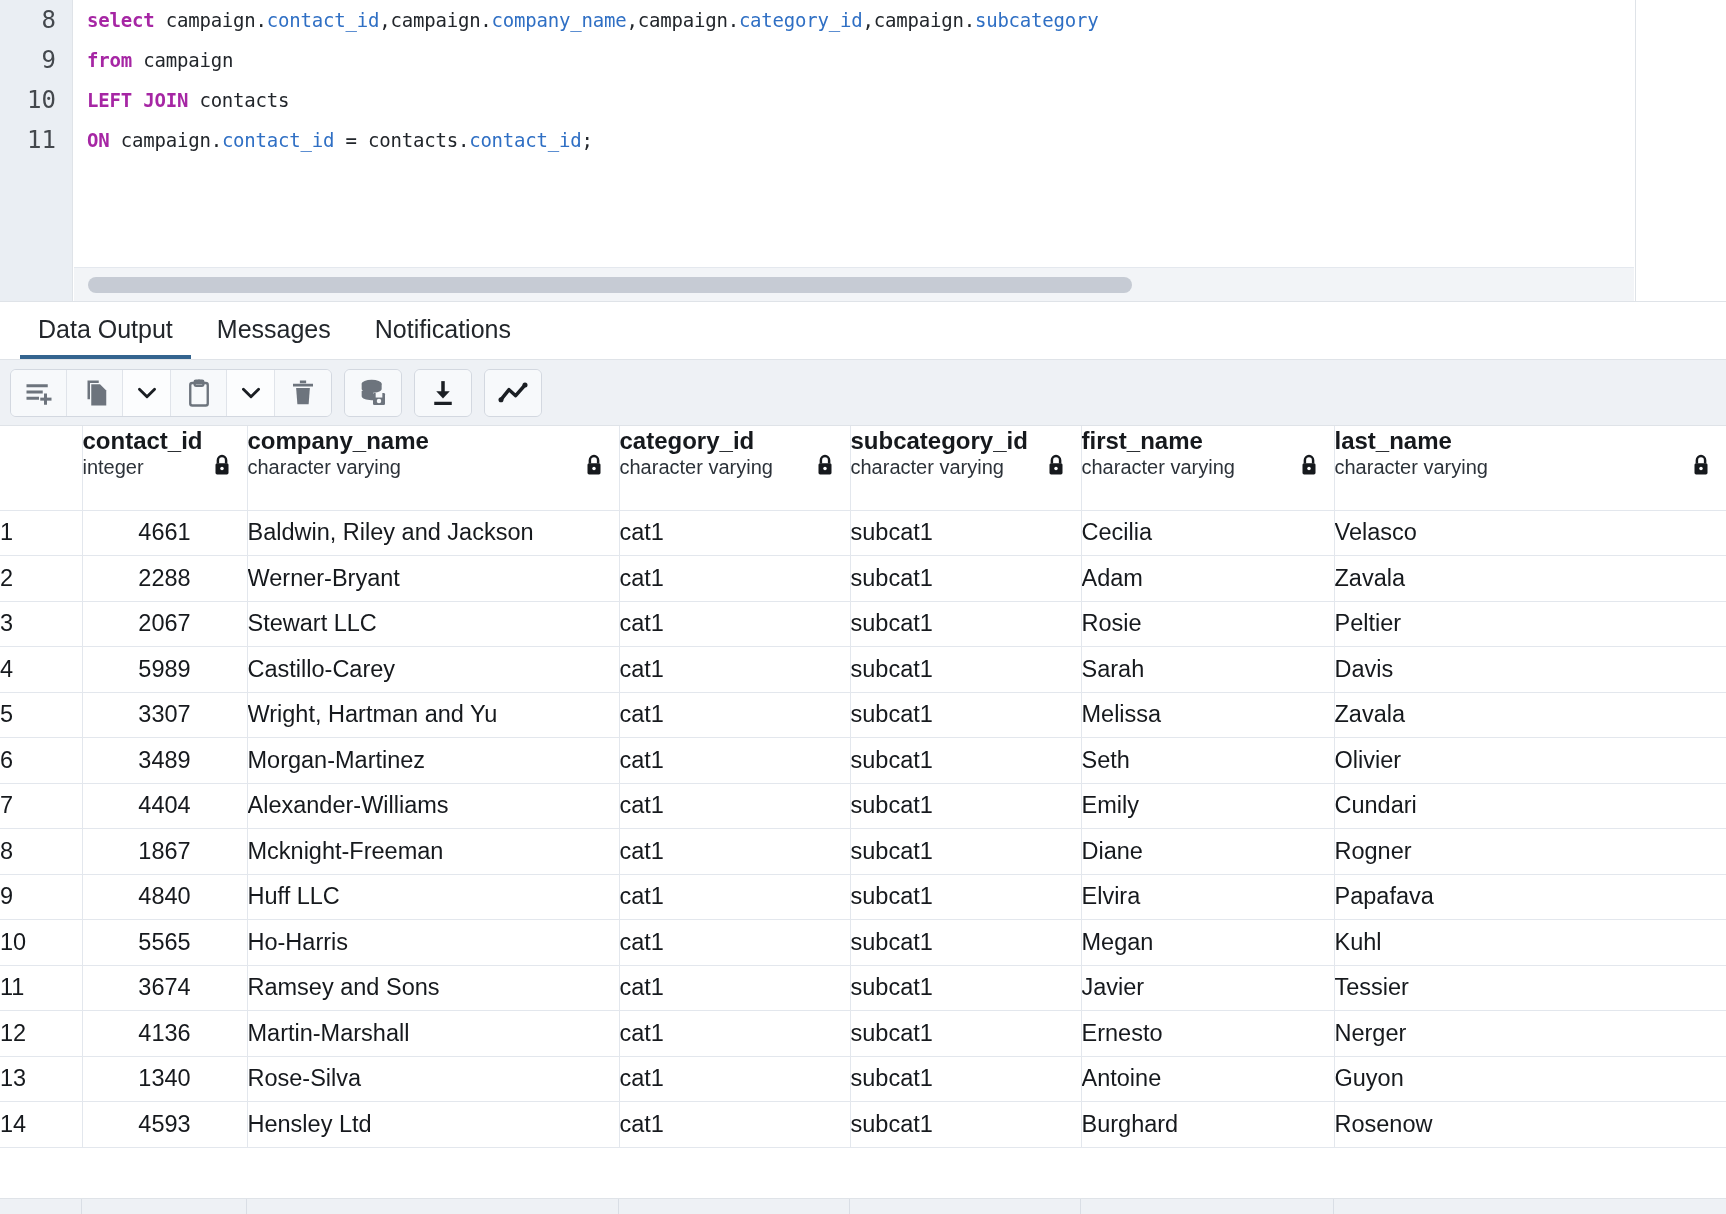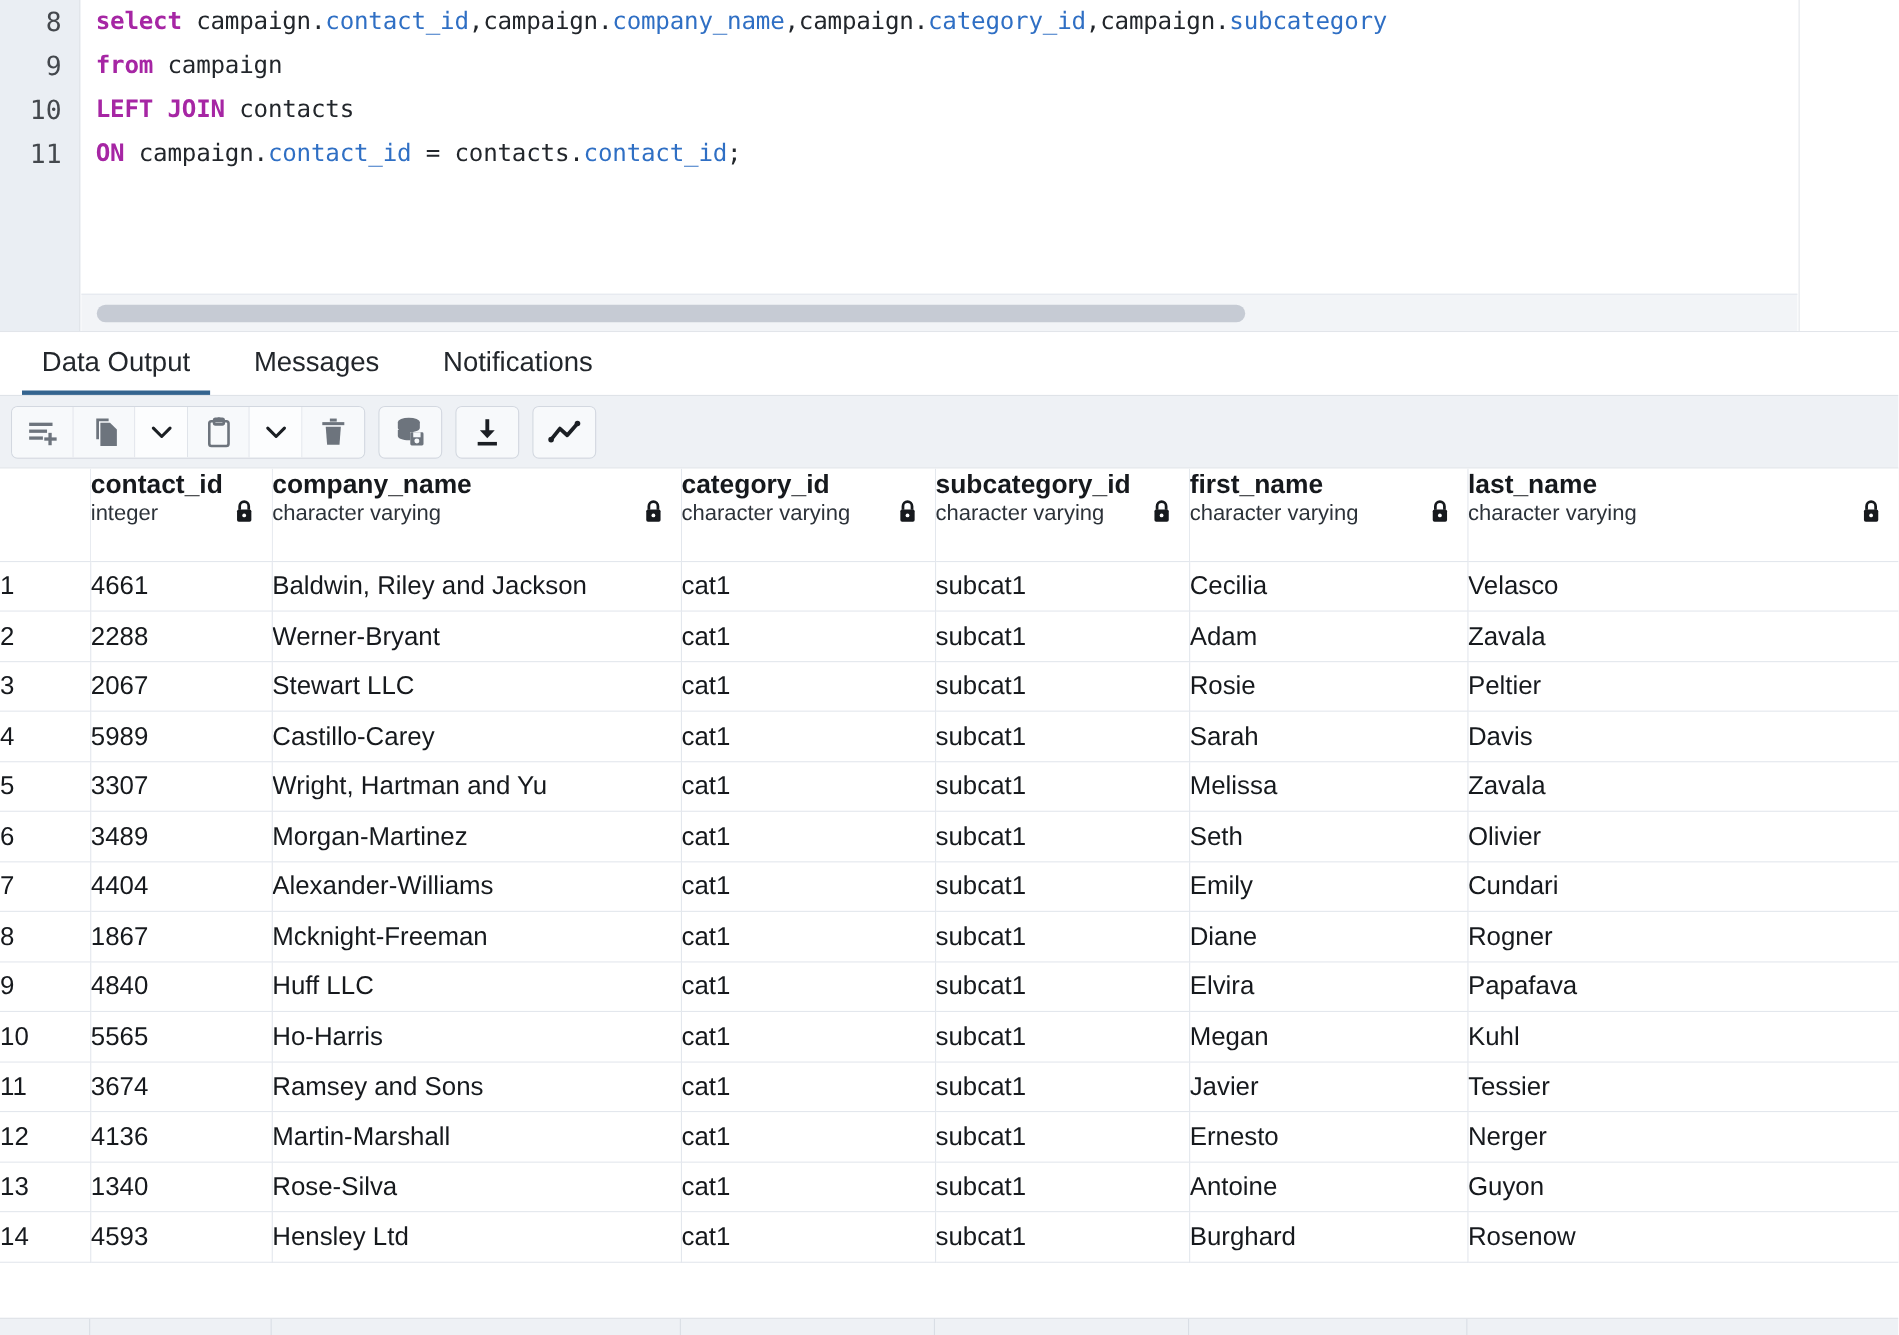--- a/index.html
+++ b/index.html
@@ -45,21 +45,21 @@
     line-height: 40px;
   }
   .code-area {
     position: absolute;
     left: 74px; top: 0;
     right: 0; height: 301px;
     background: #ffffff;
   }
   .code-line {
     font-family: "DejaVu Sans Mono", monospace;
-    font-size: 22px;
+    font-size: 19px;
     height: 40px;
     line-height: 40px;
     white-space: pre;
     color: #22262b;
     padding-left: 13px;
     letter-spacing: -0.2px;
   }
   .kw { color: #a626a4; font-weight: bold; }
   .fld { color: #2f6fc4; }
   .pln { color: #22262b; }
@@ -81,21 +81,20 @@
 
   
   .tabs-bar {
     position: relative;
     height: 58px;
     background: #ffffff;
     border-bottom: 1px solid #dfe3e8;
     display: flex;
     align-items: flex-end;
     padding-left: 20px;
-    gap: 14px;
   }
   .tab {
     font-size: 25px;
     color: #22262b;
     padding: 0 18px 13px 18px;
     margin-right: 8px;
     cursor: pointer;
     border-bottom: 4px solid transparent;
     line-height: 1;
   }
@@ -193,21 +192,21 @@
     padding: 0 14px;
     white-space: nowrap;
     overflow: hidden;
   }
   td.rownum {
     width: 82px;
     text-align: left;
     padding-left: 18px;
     color: #16191d;
   }
-  td.num { text-align: left; padding-right: 16px; }
+  td.num { text-align: center; padding-right: 16px; }
 
   .grid-footer {
     position: absolute;
     left: 0; bottom: 0;
     width: 1726px; height: 16px;
     background: #eef1f5;
     border-top: 1px solid #dfe3e8;
   }
   .grid-footer .seg {
     position: absolute; top: 0; height: 16px;

